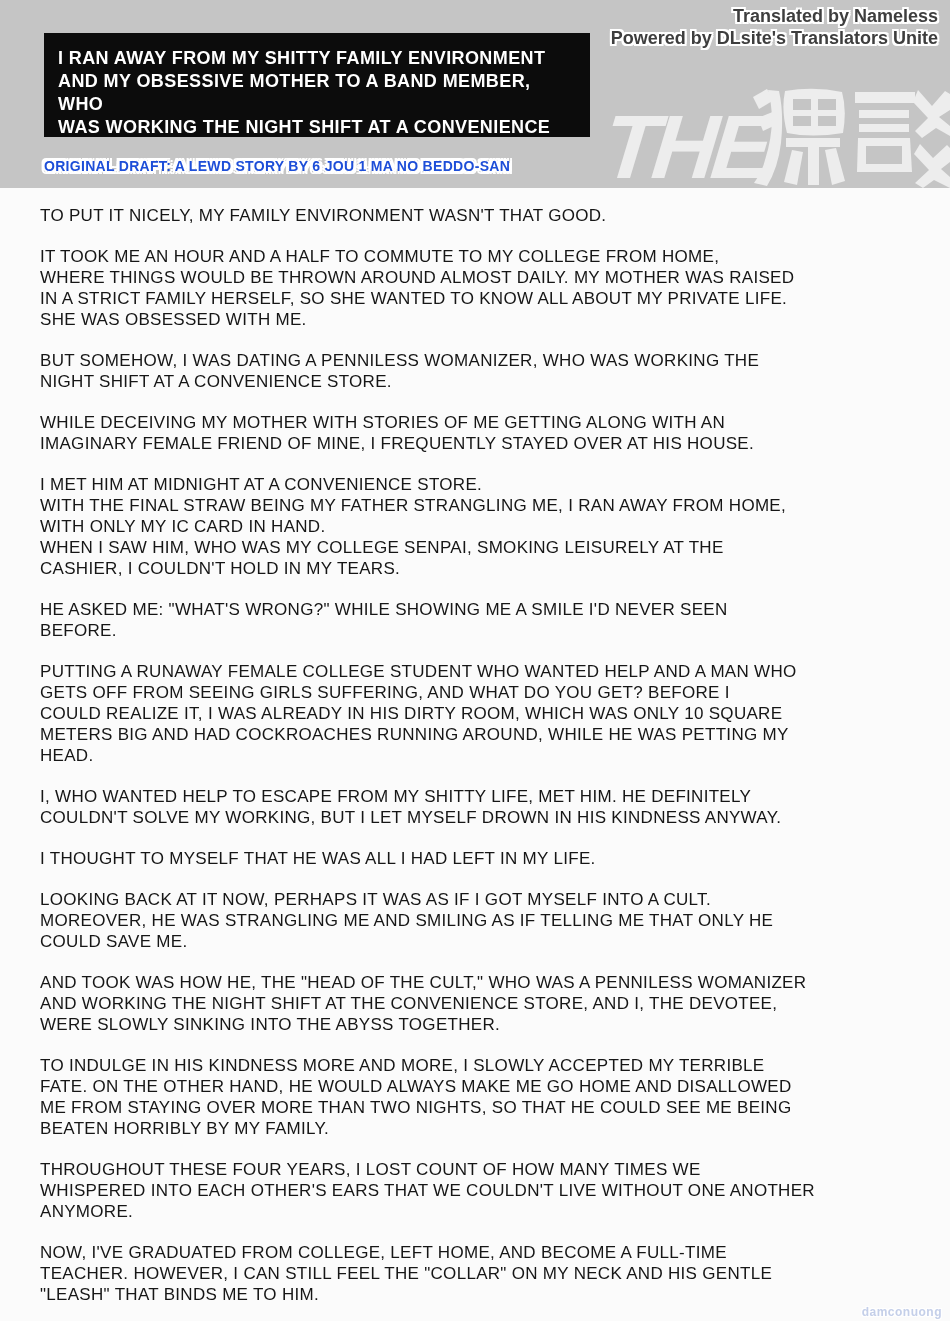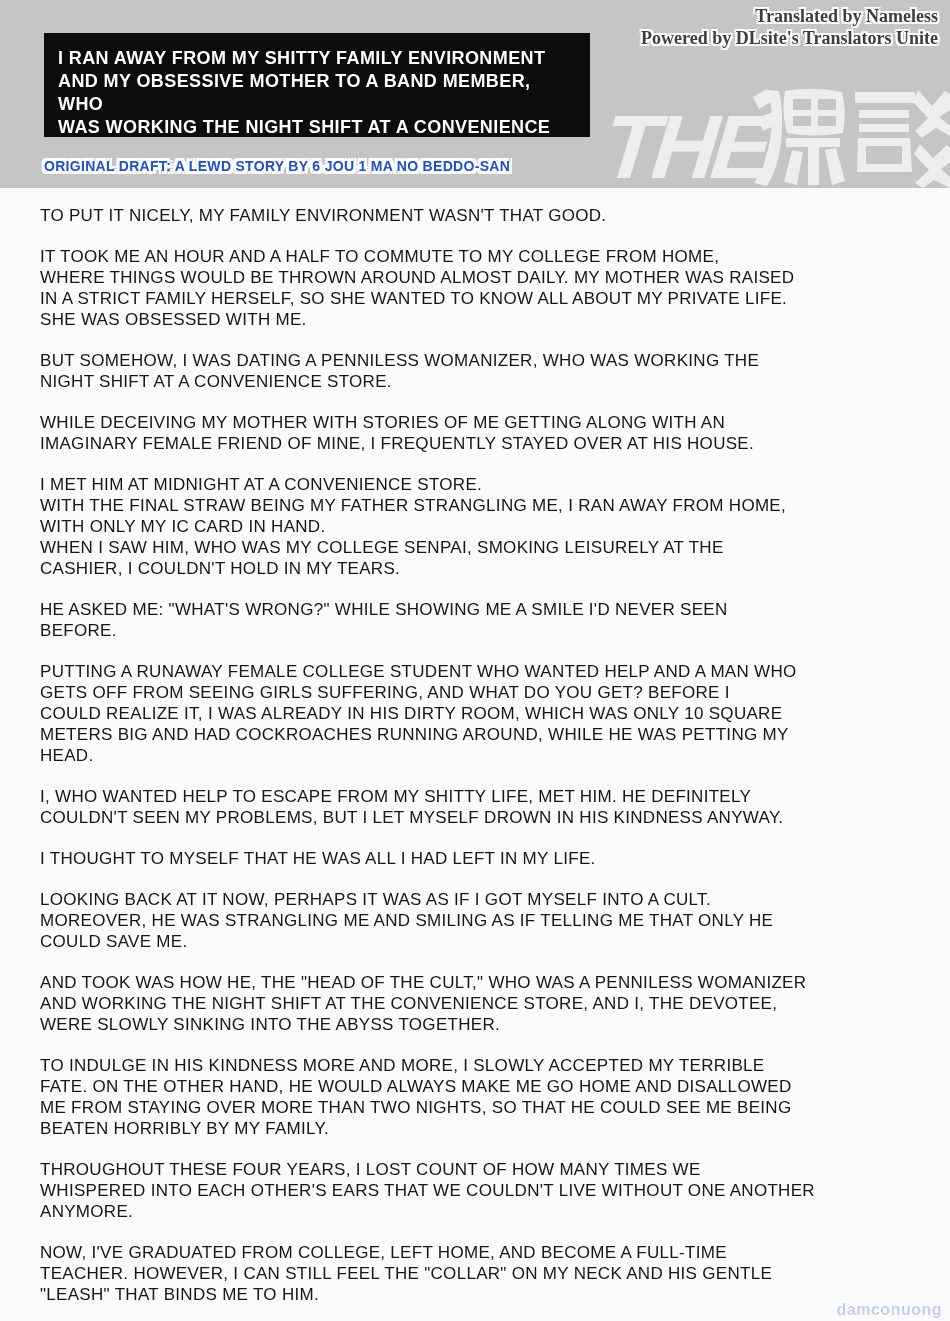--- a/index.html
+++ b/index.html
@@ -28,21 +28,20 @@
     background:var(--header-gray);
   }
   .credits{
     position:absolute;top:5px;right:12px;
     text-align:right;
     font-size:18px;line-height:22px;font-weight:bold;
     color:var(--credit-ink);
     text-shadow:
       -2px -2px 0 #fff, 2px -2px 0 #fff, -2px 2px 0 #fff, 2px 2px 0 #fff,
       -2px 0 0 #fff, 2px 0 0 #fff, 0 -2px 0 #fff, 0 2px 0 #fff;
-    font-family: Liberation Serif, serif;
   }
   .title-box{
     position:absolute;left:44px;top:33px;
     width:546px;height:104px;
     background:var(--title-box-bg);
     padding:14px 14px;
     overflow:hidden;
   }
   .title-box .title-text{
     color:#fff;
@@ -80,21 +79,21 @@
   }
   .para{
     font-size:17px;line-height:21px;font-weight:normal;
     letter-spacing:.3px;
     white-space:pre-line;
     margin-bottom:20px;
   }
   
   .watermark{
     position:absolute;right:8px;bottom:2px;
-    font-size:16px;font-weight:bold;letter-spacing:.5px;
+    font-size:12px;font-weight:bold;letter-spacing:.5px;
     color:var(--watermark-blue);
     text-shadow:
       -1px -1px 0 #fff, 1px -1px 0 #fff, -1px 1px 0 #fff, 1px 1px 0 #fff,
       0 0 4px #ffffff;
   }
 </style>
 </head>
 <body>
 
 <div class="page">
@@ -165,21 +164,21 @@
 WHEN I SAW HIM, WHO WAS MY COLLEGE SENPAI, SMOKING LEISURELY AT THE
 CASHIER, I COULDN'T HOLD IN MY TEARS.</div>
       <div class="para">HE ASKED ME: "WHAT'S WRONG?" WHILE SHOWING ME A SMILE I'D NEVER SEEN
 BEFORE.</div>
       <div class="para">PUTTING A RUNAWAY FEMALE COLLEGE STUDENT WHO WANTED HELP AND A MAN WHO
 GETS OFF FROM SEEING GIRLS SUFFERING, AND WHAT DO YOU GET? BEFORE I
 COULD REALIZE IT, I WAS ALREADY IN HIS DIRTY ROOM, WHICH WAS ONLY 10 SQUARE
 METERS BIG AND HAD COCKROACHES RUNNING AROUND, WHILE HE WAS PETTING MY
 HEAD.</div>
       <div class="para">I, WHO WANTED HELP TO ESCAPE FROM MY SHITTY LIFE, MET HIM. HE DEFINITELY
-COULDN'T SEEN MY PROBLEMS, BUT I LET MYSELF DROWN IN HIS KINDNESS ANYWAY.</div>
+COULDN'T SOLVE MY WORKING, BUT I LET MYSELF DROWN IN HIS KINDNESS ANYWAY.</div>
       <div class="para">I THOUGHT TO MYSELF THAT HE WAS ALL I HAD LEFT IN MY LIFE.</div>
       <div class="para">LOOKING BACK AT IT NOW, PERHAPS IT WAS AS IF I GOT MYSELF INTO A CULT.
 MOREOVER, HE WAS STRANGLING ME AND SMILING AS IF TELLING ME THAT ONLY HE
 COULD SAVE ME.</div>
       <div class="para">AND TOOK WAS HOW HE, THE "HEAD OF THE CULT," WHO WAS A PENNILESS WOMANIZER
 AND WORKING THE NIGHT SHIFT AT THE CONVENIENCE STORE, AND I, THE DEVOTEE,
 WERE SLOWLY SINKING INTO THE ABYSS TOGETHER.</div>
       <div class="para">TO INDULGE IN HIS KINDNESS MORE AND MORE, I SLOWLY ACCEPTED MY TERRIBLE
 FATE. ON THE OTHER HAND, HE WOULD ALWAYS MAKE ME GO HOME AND DISALLOWED
 ME FROM STAYING OVER MORE THAN TWO NIGHTS, SO THAT HE COULD SEE ME BEING

